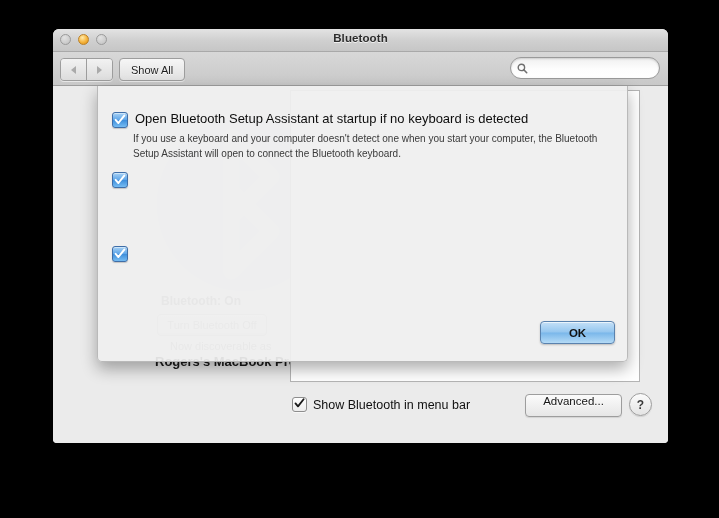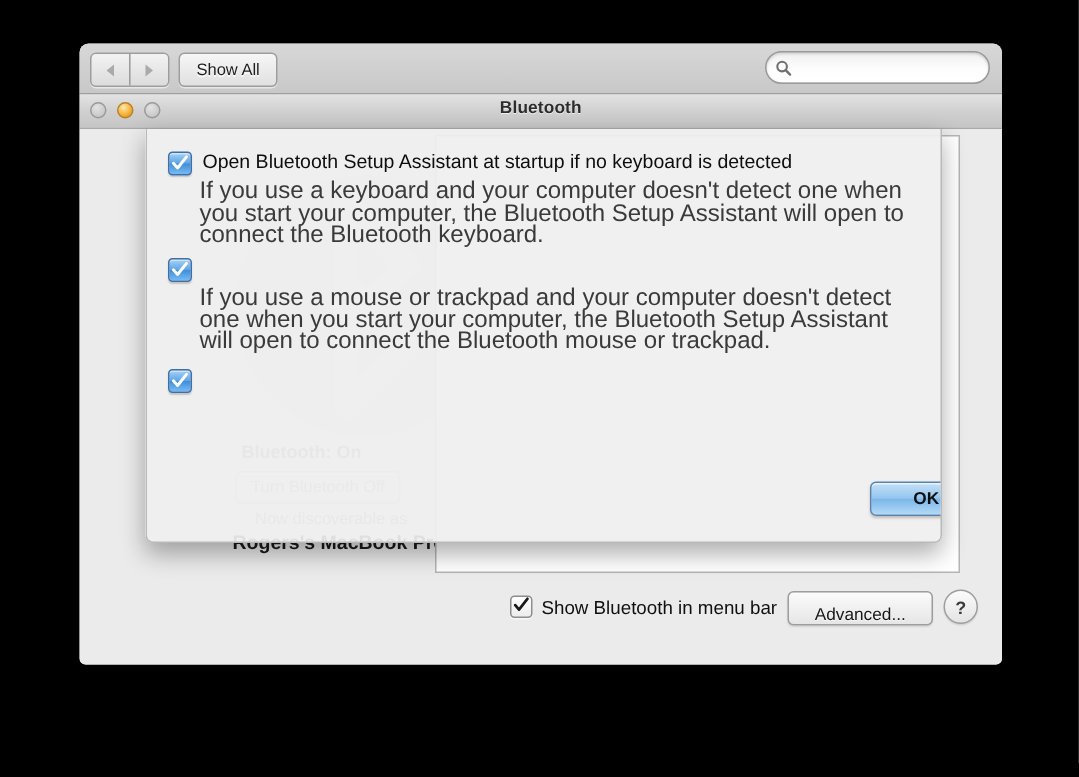--- a/index.html
+++ b/index.html
@@ -215,21 +215,20 @@
     left: 0; right: 0;
     top: 296px;
     height: 62px;
   }
   #menubar-check {
     position: absolute;
     left: 239px; top: 15px;
     display: flex;
     align-items: center;
     gap: 6px;
-    margin-left: 48px;
   }
   .cb-plain {
     width: 13px; height: 13px;
     border: 1px solid #8d8d8d;
     border-radius: 3px;
     background: linear-gradient(to bottom, #ffffff, #ececec);
     box-shadow: 0 1px 0 rgba(255,255,255,.6);
     position: relative;
     flex: 0 0 auto;
   }
@@ -238,21 +237,21 @@
 
   #advanced-btn {
     position: absolute;
     left: 472px; top: 12px;
     width: 95px; height: 21px;
     border: 1px solid #9d9d9d;
     border-radius: 4px;
     background: linear-gradient(to bottom, #fbfbfb 0%, #e6e6e6 100%);
     box-shadow: 0 1px 1px rgba(0,0,0,0.10);
     display: flex;
-    align-items: flex-end;
+    align-items: flex-start;
     justify-content: center;
     font-size: 11.5px;
     color: #151515;
     text-shadow: 0 1px 0 rgba(255,255,255,0.8);
   }
   #help-btn {
     position: absolute;
     left: 576px; top: 11px;
     width: 21px; height: 21px;
     border-radius: 50%;
@@ -300,50 +299,58 @@
   }
   .cb-blue svg { position: absolute; left: 1px; top: 1px; }
   .opt-title {
     font-size: 13px;
     color: #0d0d0d;
     line-height: 17px;
   }
   .opt-desc {
     margin-left: 21px;
     margin-top: 4px;
-    font-size: 16px;
+    font-size: 10px;
     color: #3a3a3a;
     line-height: 14.5px;
     max-width: 478px;
   }
 
   #ok-btn {
     position: absolute;
     left: 442px;
     top: 235px;
     width: 73px; height: 21px;
     border: 1px solid #5a82ae;
     border-radius: 4px;
     background: linear-gradient(to bottom, #c4e0f7 0%, #95c6ef 48%, #7ab7ea 52%, #b4daf6 100%);
     box-shadow: 0 1px 2px rgba(0,0,0,0.22), inset 0 1px 0 rgba(255,255,255,0.65);
     display: flex;
     align-items: center;
     justify-content: center;
     font-size: 11.5px;
     font-weight: bold;
     color: #101010;
-    margin-left: 40px;
   }
 </style>
 </head>
 <body>
 
 <div id="screen">
 
   <div id="window">
+
+    <div id="titlebar">
+      <div class="traffic-lights">
+        <div class="tl inactive"></div>
+        <div class="tl amber"></div>
+        <div class="tl inactive"></div>
+      </div>
+      <div id="title-text">Bluetooth</div>
+    </div>
 
     <div id="toolbar">
       <div class="navseg">
         <div class="navbtn">
           <span class="arrow-l"></span>
         </div>
         <div class="navbtn">
           <span class="arrow-r"></span>
         </div>
       </div>
@@ -352,29 +359,20 @@
         <span>Show All</span>
       </div>
 
       <div id="search-field">
         <svg id="search-icon" width="11" height="11" viewBox="0 0 11 11">
           <circle cx="4.4" cy="4.4" r="3.2" fill="none" stroke="#6f6f6f" stroke-width="1.4"></circle>
           <line x1="6.8" y1="6.8" x2="9.7" y2="9.7" stroke="#6f6f6f" stroke-width="1.6" stroke-linecap="round"></line>
         </svg>
         <input id="search-input" type="text" placeholder="" style="">
       </div>
-    </div>
-
-    <div id="titlebar">
-      <div class="traffic-lights">
-        <div class="tl inactive"></div>
-        <div class="tl amber"></div>
-        <div class="tl inactive"></div>
-      </div>
-      <div id="title-text">Bluetooth</div>
     </div>
 
     <div id="content">
 
       <svg id="watermark" viewBox="0 0 100 110">
         <circle cx="50" cy="55" r="48" fill="#9cc3e8"></circle>
         <path d="M43 18 L43 92 L65 70 L43 48 M43 62 L65 40 L43 18" fill="none" stroke="#ffffff" stroke-width="9" stroke-linejoin="round" stroke-linecap="round"></path>
       </svg>
 
       <div id="bt-status">Bluetooth: On</div>
@@ -400,41 +398,40 @@
           <span>Advanced...</span>
         </div>
 
         <div id="help-btn">
           <span>?</span>
         </div>
       </div>
 
       <div id="sheet">
 
-        <div class="opt-row" style="top:13px;">
+        <div class="opt-row" style="top:24px;">
           <div class="opt-head">
             <span class="cb-blue">
               <svg width="12" height="12" viewBox="0 0 12 12">
                 <path d="M1.6 5.9 L4.4 9 L10.3 1.6" fill="none" stroke="#ffffff" stroke-width="2" stroke-linecap="round" stroke-linejoin="round"></path>
               </svg>
             </span>
             <span class="opt-title">Open Bluetooth Setup Assistant at startup if no keyboard is detected</span>
           </div>
           <div class="opt-desc">If you use a keyboard and your computer doesn't detect one when you start your computer, the Bluetooth Setup Assistant will open to connect the Bluetooth keyboard.</div>
         </div>
 
         <div class="opt-row" style="top:84px;">
           <div class="opt-head">
             <span class="cb-blue">
               <svg width="12" height="12" viewBox="0 0 12 12">
                 <path d="M1.6 5.9 L4.4 9 L10.3 1.6" fill="none" stroke="#ffffff" stroke-width="2" stroke-linecap="round" stroke-linejoin="round"></path>
               </svg>
             </span>
           </div>
-          <div class="opt-desc">If you use a mouse or trackpad and your computer doesn't detect one when you start your computer, the Bluetooth Setup Assistant will open to connect the Bluetooth mouse or trackpad.</div>
         </div>
 
         <div class="opt-row" style="top:158px;">
           <div class="opt-head">
             <span class="cb-blue">
               <svg width="12" height="12" viewBox="0 0 12 12">
                 <path d="M1.6 5.9 L4.4 9 L10.3 1.6" fill="none" stroke="#ffffff" stroke-width="2" stroke-linecap="round" stroke-linejoin="round"></path>
               </svg>
             </span>
           </div>

